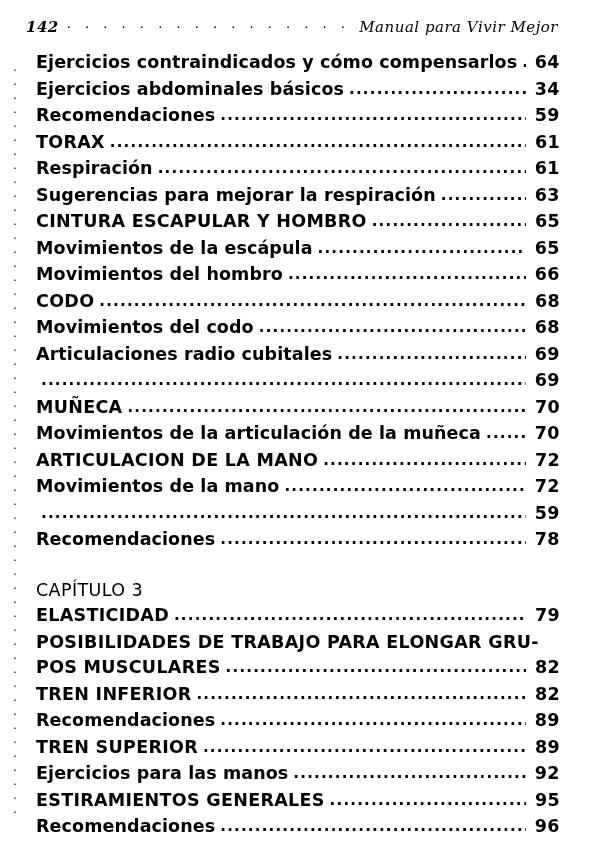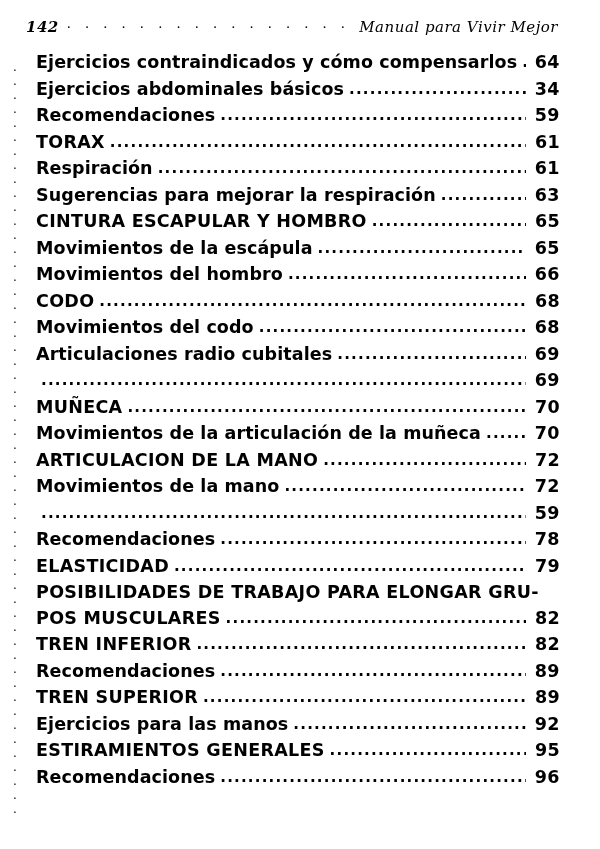--- a/index.html
+++ b/index.html
@@ -222,20 +222,21 @@
     <div class="toc-entry">
       <span class="leader">.......................................................................................................</span>
       <span class="page-no">59</span>
     </div>
     <div class="toc-entry">
       <span class="label">Recomendaciones</span>
       <span class="leader">.......................................................................................................</span>
       <span class="page-no">78</span>
     </div>
 
+    <div class="chapter-head">CAPÍTULO 3</div>
 
     <div class="toc-entry caps">
       <span class="label">ELASTICIDAD</span>
       <span class="leader">.......................................................................................................</span>
       <span class="page-no">79</span>
     </div>
 
     <div class="toc-entry wrapline caps">
       <span class="label">POSIBILIDADES DE TRABAJO PARA ELONGAR GRU-</span>
       <div class="cont-line">

